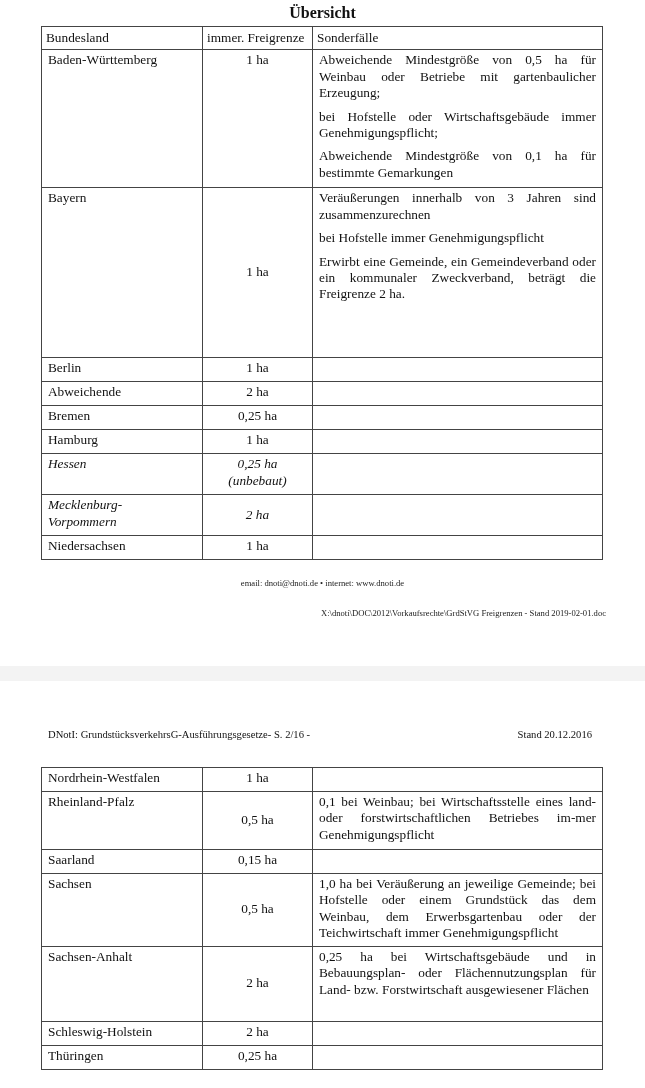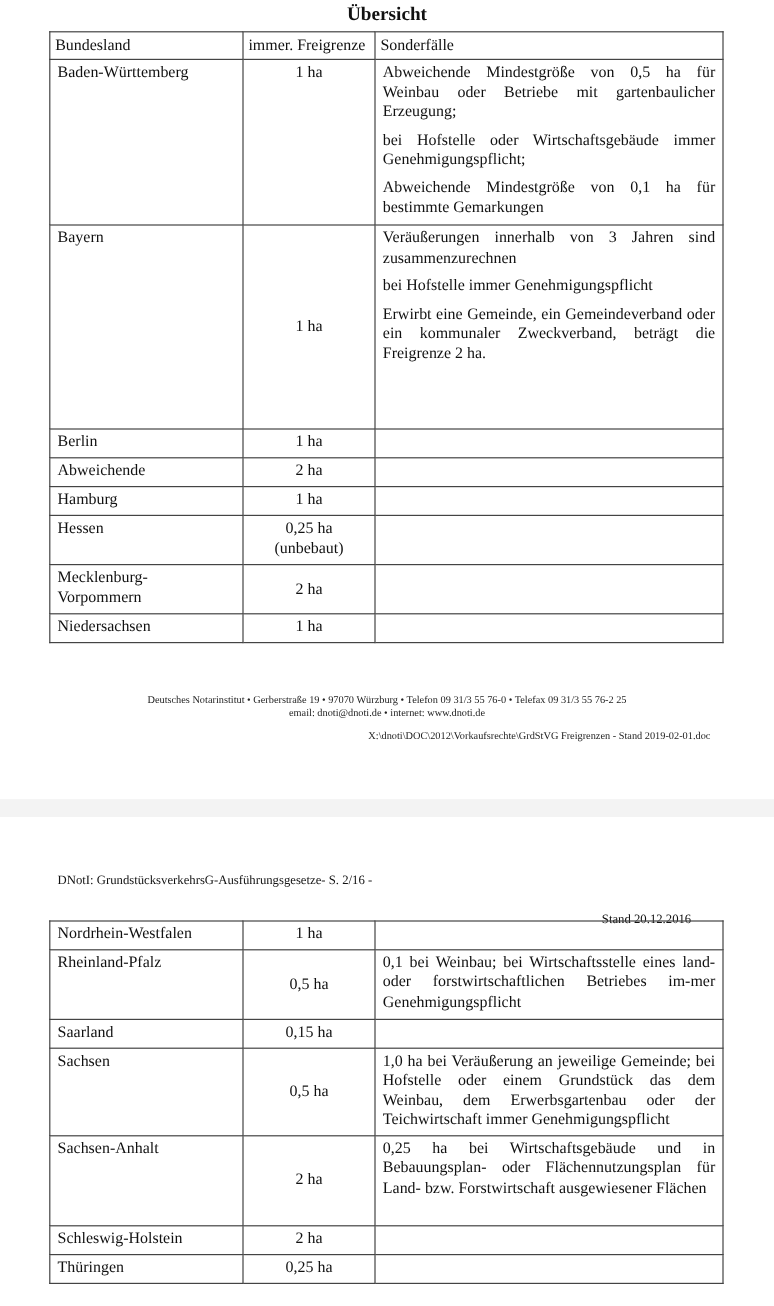--- a/index.html
+++ b/index.html
@@ -41,40 +41,40 @@
   td.note p + p { margin-top: 7px; }
   td.note p.gap { }
 
   #t1 { top: 26px; }
   #t2 { top: 86px; }
 
   #t1 tr.h-head { height: 23px; }
   #t1 tr.h-bw { height: 138px; }
   #t1 tr.h-by { height: 170px; }
   #t1 tr.h-std { height: 24px; }
-  #t1 tr.h-two { height: 41px; }
+  #t1 tr.h-two { height: 41px; font-style: italic; }
 
   #t2 tr.h-std { height: 24px; }
   #t2 tr.h-rp { height: 58px; }
   #t2 tr.h-sn { height: 73px; }
   #t2 tr.h-sa { height: 75px; }
 
   .footer {
     position: absolute; left: 0; width: 645px;
     font-size: 8.6px; line-height: 11px; color: #222;
   }
   .footer .l1, .footer .l2 { text-align: center; }
   #footer1 { top: 578px; }
-  .footer .path { position: absolute; top: 30px; right: 53px; white-space: nowrap; }
+  .footer .path { position: absolute; top: 30px; right: 39px; white-space: nowrap; }
 
   .running-head {
     position: absolute; top: 47px; left: 48px; width: 544px;
     font-size: 10.6px; line-height: 13px;
   }
-  .running-head .right { position: absolute; right: 16px; top: 0; margin-top: 32px; }
+  .running-head .right { position: absolute; right: 0; top: 0; }
 </style>
 </head>
 <body>
 
 <div class="page" id="page1">
   <div class="doc-title">Übersicht</div>
 
   <table class="grid" id="t1">
     <colgroup>
         <col class="c1">
@@ -109,20 +109,25 @@
       <td>Berlin</td>
       <td class="val">1 ha</td>
       <td class="note"></td>
     </tr>
     <tr class="h-std">
       <td>Abweichende</td>
       <td class="val">2 ha</td>
       <td class="note"></td>
     </tr>
     <tr class="h-std">
+      <td>Bremen</td>
+      <td class="val">0,25 ha</td>
+      <td class="note"></td>
+    </tr>
+    <tr class="h-std">
       <td>Hamburg</td>
       <td class="val">1 ha</td>
       <td class="note"></td>
     </tr>
     <tr class="h-two">
       <td>Hessen</td>
       <td class="val">
         <div>0,25 ha</div>
         <div>(unbebaut)</div>
       </td>
@@ -138,21 +143,20 @@
     </tr>
     <tr class="h-std">
       <td>Niedersachsen</td>
       <td class="val">1 ha</td>
       <td class="note"></td>
     </tr>
   </tbody>
     </table>
 
   <div class="footer" id="footer1">
-    <div class="l1">Deutsches Notarinstitut • Gerberstraße 19 • 97070 Würzburg • Telefon 09 31/3 55 76-0 • Telefax 09 31/3 55 76-2 25</div>
     <div class="l2">email: dnoti@dnoti.de • internet: www.dnoti.de</div>
     <div class="path">X:\dnoti\DOC\2012\Vorkaufsrechte\GrdStVG Freigrenzen - Stand 2019-02-01.doc</div>
   </div>
 </div>
 
 <div id="gap"></div>
 
 <div class="page" id="page2">
   <div class="running-head">
     <span>DNotI: GrundstücksverkehrsG-Ausführungsgesetze- S. 2/16 -</span>

